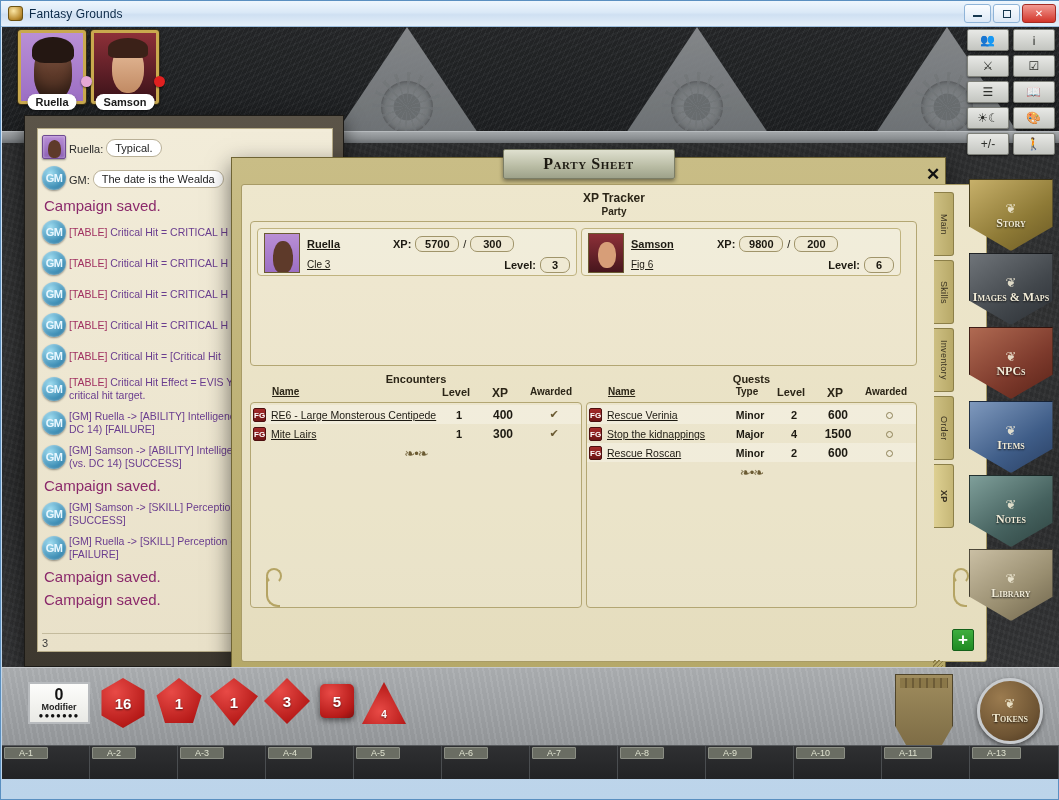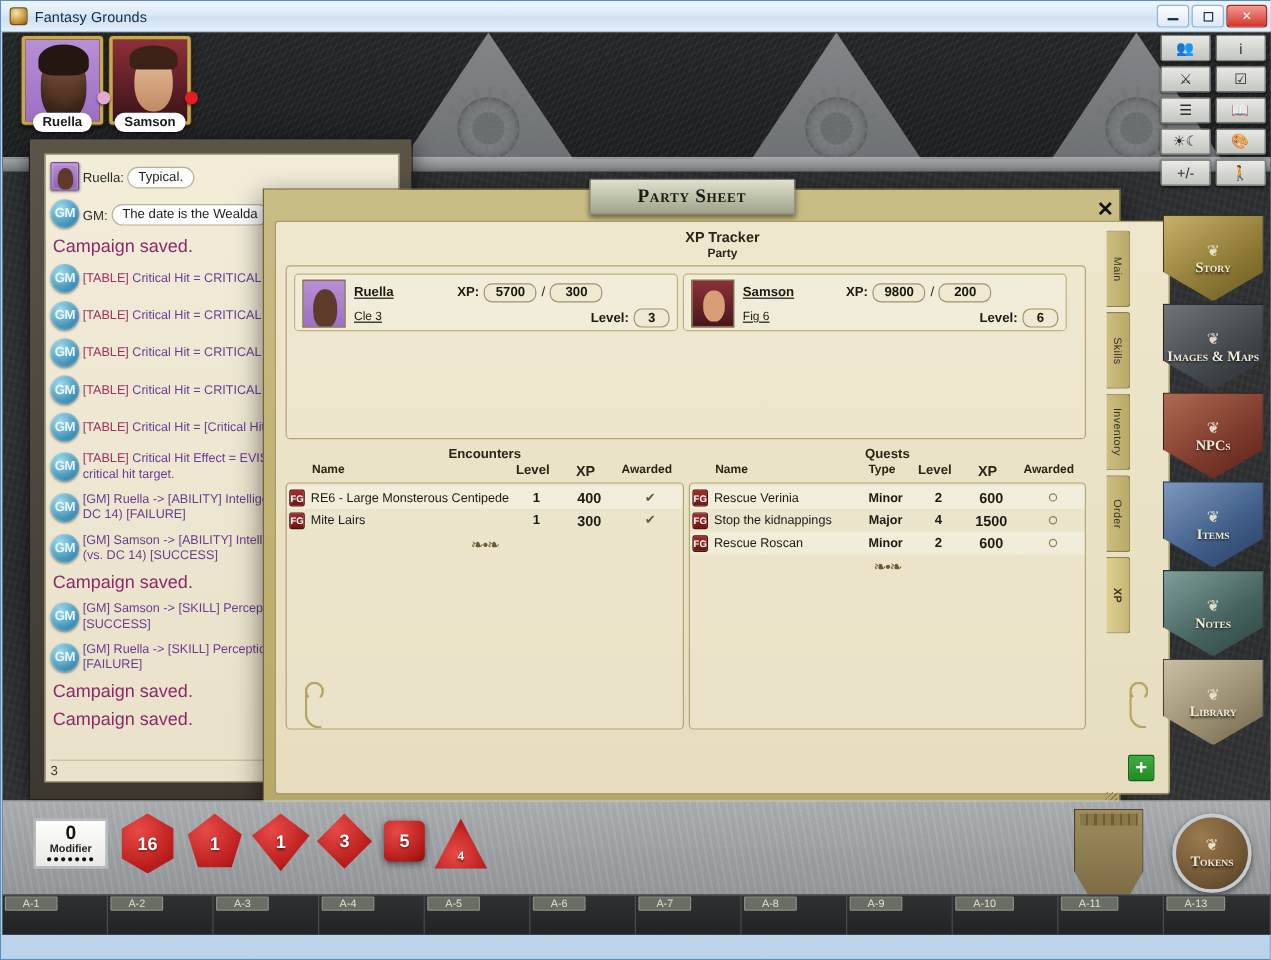--- a/index.html
+++ b/index.html
@@ -189,21 +189,21 @@
   }
   #gmbtn {
     position:absolute; left:26px; top:660px; width:62px; height:15px;
     background:#fff; border:1px solid #6e6655; border-radius:8px;
     font-size:10px; font-weight:bold; color:#1a1a1a;
     display:flex; align-items:center; justify-content:center;
   }
 
   
   #party {
-    position:absolute; left:217px; top:130px; width:715px; height:515px;
+    position:absolute; left:229px; top:130px; width:715px; height:515px;
     background:linear-gradient(#c9bd86,#b5a868);
     border:1px solid #6f6434;
     box-shadow:0 8px 22px rgba(0,0,0,.55);
   }
   #ps-titleplate {
     position:absolute; left:50%; top:-9px; transform:translateX(-50%);
     width:172px; height:30px;
     background:linear-gradient(#dfe0cf,#b8bba3 60%,#9ea28a);
     border:1px solid #7b7d66; border-radius:2px;
     display:flex; align-items:center; justify-content:center;
@@ -266,21 +266,21 @@
     border:1px solid #b3a673; border-radius:4px; background:rgba(255,255,255,.13);
     height:206px; overflow:hidden; padding-top:2px;
   }
   .trow { display:flex; align-items:center; height:19px; font-size:10.5px; color:#1d1a12; }
   .trow.alt { background:rgba(255,255,255,.30); }
   .ricon {
     width:13px; height:14px; flex:0 0 auto; margin:0 5px 0 2px; border-radius:2px;
     background:linear-gradient(#a52a2a,#6e1616); border:1px solid #4d0f0f;
     color:#fff; font-size:8px; font-weight:bold; line-height:13px; text-align:center;
   }
-  .c-name { flex:1 1 auto; overflow:hidden; white-space:nowrap; }
+  .c-name { flex:1 1 auto; overflow:hidden; white-space:nowrap;text-decoration:underline; }
   .c-type { width:48px; text-align:center; font-weight:bold; }
   .c-level { width:40px; text-align:center; font-weight:bold; font-size:11px; }
   .c-xp { width:48px; text-align:center; font-weight:bold; font-size:12px; }
   .c-aw { width:54px; text-align:center; }
   .chk { font-size:11px; color:#6b5b33; }
   .radio { display:inline-block; width:7px; height:7px; border:1px solid #8d8157; border-radius:50%; }
   .flourish { text-align:center; font-size:13px; color:#6b5b33; margin-top:3px; letter-spacing:-1px; }
 
   .hook {
     position:absolute; bottom:8px; width:14px; height:30px;

